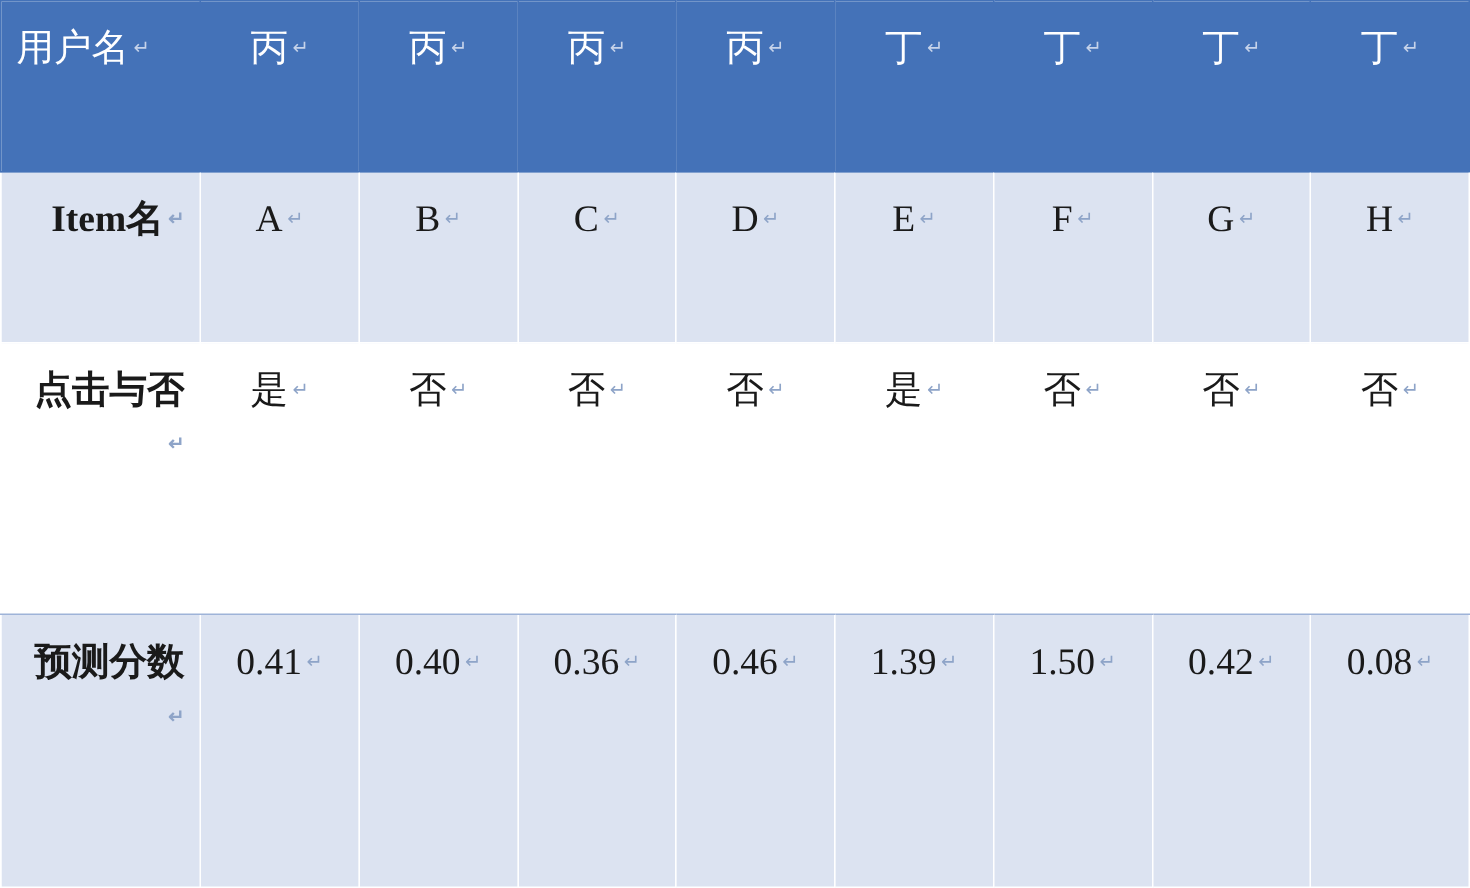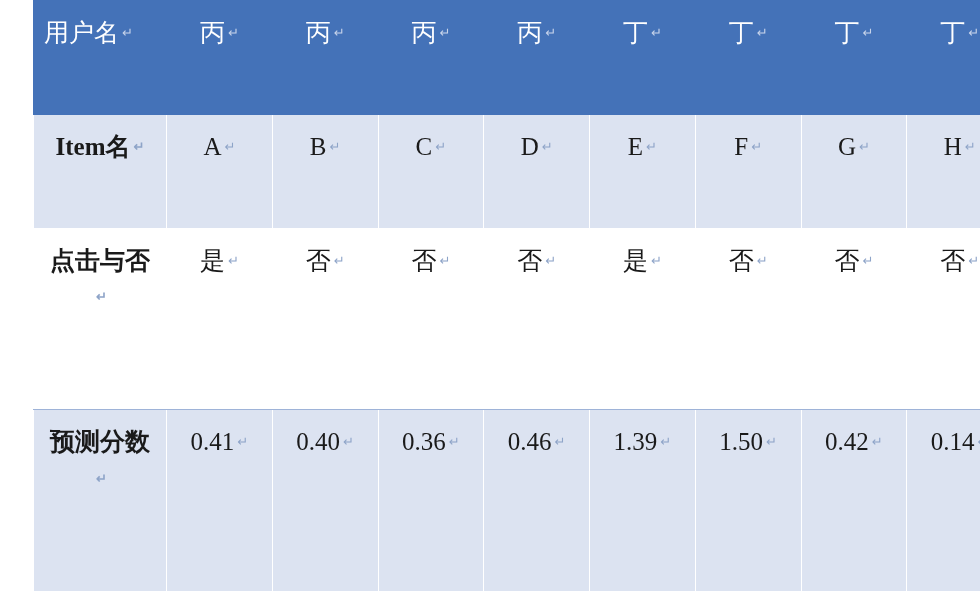--- a/index.html
+++ b/index.html
@@ -10,21 +10,20 @@
   body {
     width: 980px;
     height: 592px;
     font-family: "Liberation Serif", serif;
     overflow: hidden;
   }
   .table-wrap {
     width: 880px;
     height: 592px;
     position: relative;
-    margin-left: 33px;
   }
   table.doc-table {
     border-collapse: collapse;
     table-layout: fixed;
     width: 980px;
     height: 592px;
   }
   table.doc-table td {
     border: 1px solid #ffffff;
     vertical-align: top;
@@ -51,21 +50,21 @@
   }
   tr.row-plain td {
     background: #ffffff;
     border-top: 1px solid #9eb3d8;
     border-bottom: 1px solid #9eb3d8;
     border-left: 1px solid #ffffff;
     border-right: 1px solid #ffffff;
   }
   tr.row-plain td.label-cell,
   tr.row-band td.label-cell {
-    text-align: center;
+    text-align: right;
   }
   td.label-cell {
     width: 112px;
     padding-left: 14px;
     padding-right: 6px;
   }
   .bold {
     font-weight: bold;
   }
   .cell-text {
@@ -132,18 +131,18 @@
 
       <tr class="row-band">
         <td class="label-cell bold"><span class="cell-text">预测分数</span><span class="mark">↵</span></td>
         <td class="vsep-left"><span class="cell-text">0.41</span><span class="mark">↵</span></td>
         <td class="vsep-left"><span class="cell-text">0.40</span><span class="mark">↵</span></td>
         <td class="vsep-left"><span class="cell-text">0.36</span><span class="mark">↵</span></td>
         <td class="vsep-left"><span class="cell-text">0.46</span><span class="mark">↵</span></td>
         <td class="vsep-left"><span class="cell-text">1.39</span><span class="mark">↵</span></td>
         <td class="vsep-left"><span class="cell-text">1.50</span><span class="mark">↵</span></td>
         <td class="vsep-left"><span class="cell-text">0.42</span><span class="mark">↵</span></td>
-        <td class="vsep-left"><span class="cell-text">0.14</span><span class="mark">↵</span></td>
+        <td class="vsep-left"><span class="cell-text">0.08</span><span class="mark">↵</span></td>
       </tr>
 
     </tbody>
   </table>
 </div>
 
 </body></html>

